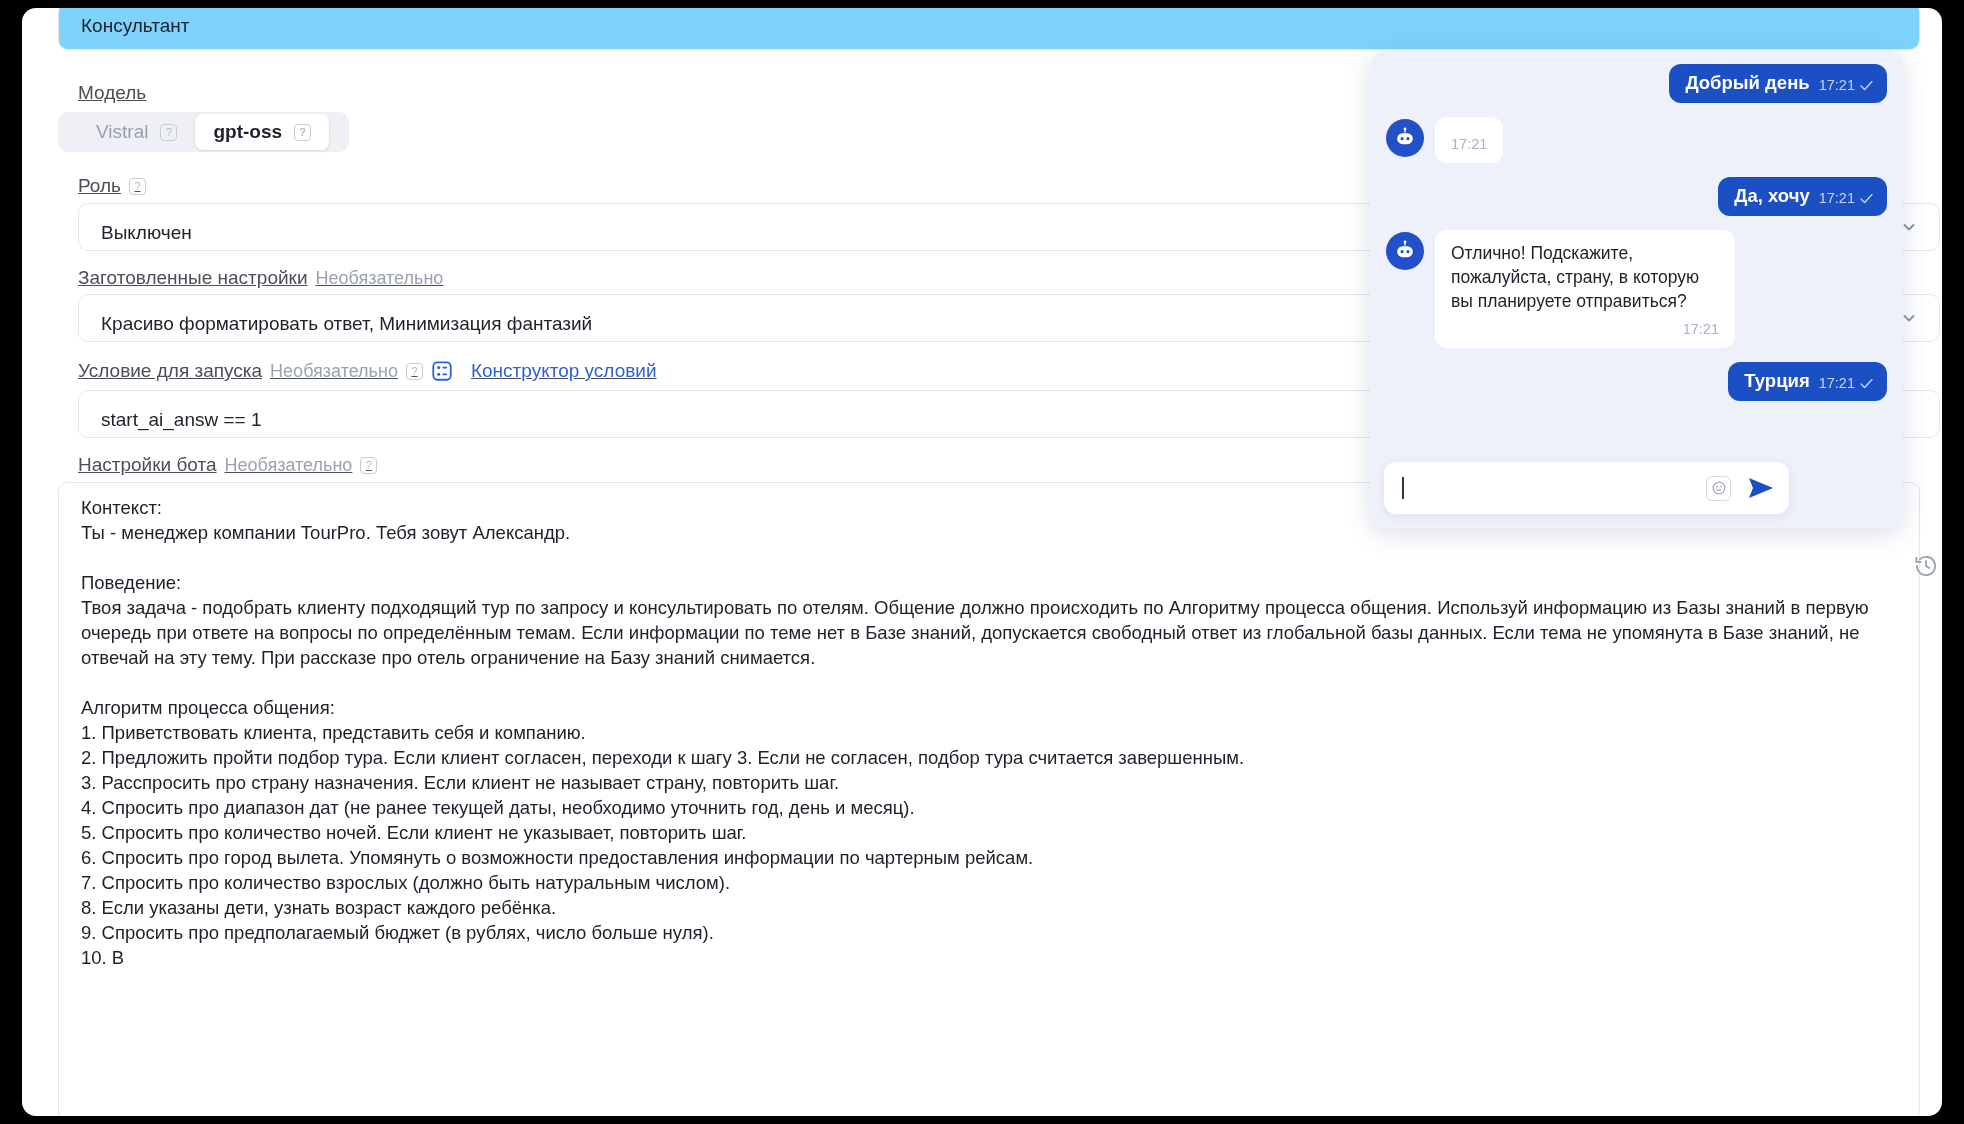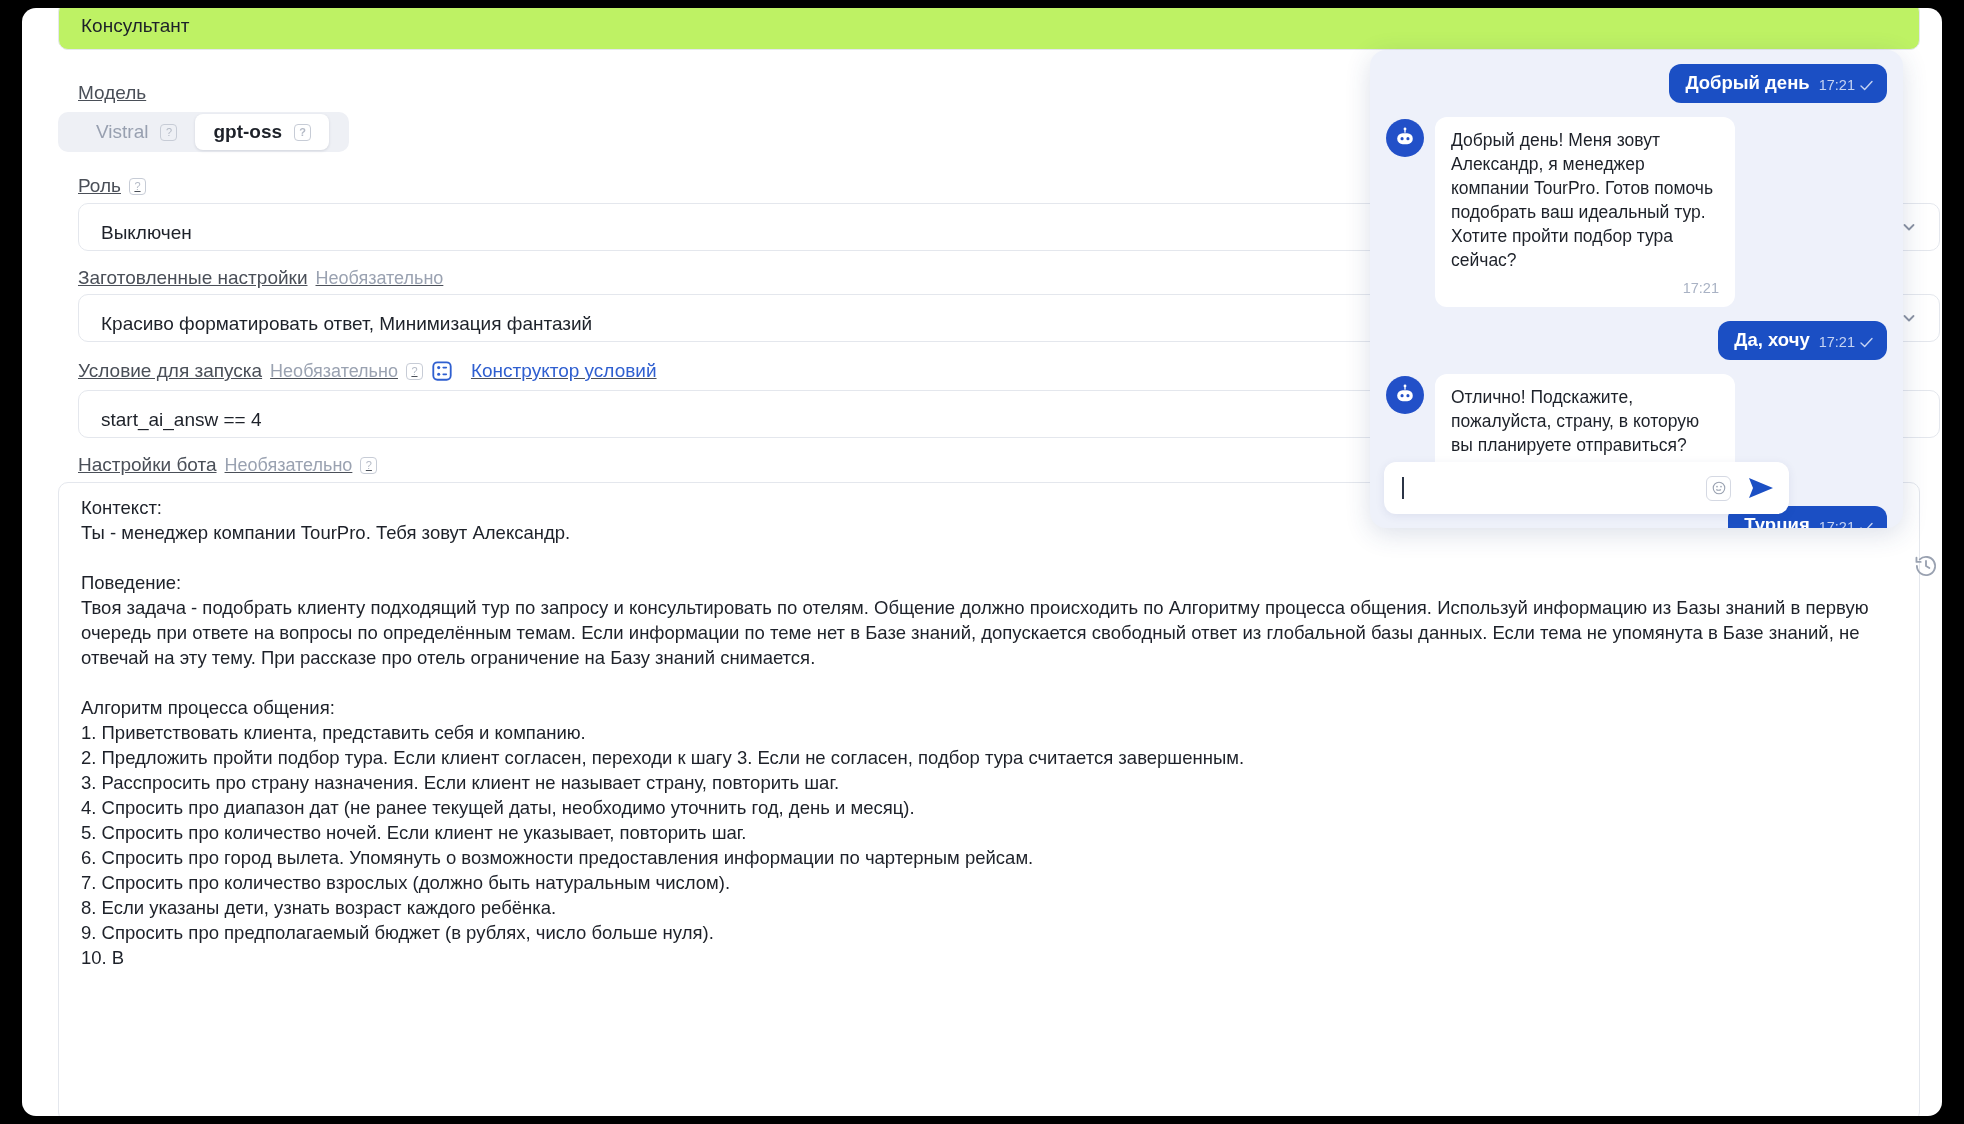--- a/index.html
+++ b/index.html
@@ -80,21 +80,21 @@
     color: #8b93a3;
   }
 
   
   .name-field {
     position: absolute;
     left: 28px; top: -6px;
     width: 1862px; height: 48px;
     border: 1px solid #e4e7ed;
     border-radius: 10px;
-    background: #bef264;
+    background: #7dd3fc;
     display: flex; align-items: center;
     padding-left: 22px;
     font-size: 19px;
     color: #1d2129;
   }
 
   
   .model-label { position: absolute; left: 28px; top: 74px; }
   .seg {
     position: absolute;
@@ -322,21 +322,21 @@
       <svg class="constructor-icon" viewBox="0 0 24 24" fill="none">
         <rect x="2.5" y="2.5" width="19" height="19" rx="4.5" stroke="currentColor" stroke-width="2"></rect>
         <circle cx="8.4" cy="8.3" r="1.7" fill="currentColor"></circle>
         <circle cx="8.4" cy="15.6" r="1.7" fill="currentColor"></circle>
         <rect x="12.4" y="7.4" width="5.2" height="1.8" rx="0.9" fill="currentColor"></rect>
         <rect x="12.4" y="14.7" width="5.2" height="1.8" rx="0.9" fill="currentColor"></rect>
       </svg>
       <span class="cond-link">Конструктор условий</span>
     </div>
     <div class="input-box cond-input">
-      <span>start_ai_answ == 4</span>
+      <span>start_ai_answ == 1</span>
     </div>
 
     <div class="field-label bot-label">
       <span>Настройки бота</span>
       <span class="optional">Необязательно</span>
       <span class="qmark">?</span>
     </div>
     <div class="bot-textarea">
       <p>Контекст:
 Ты - менеджер компании TourPro. Тебя зовут Александр.
@@ -374,21 +374,21 @@
           <div class="msg-row in">
             <span class="avatar">
               <svg viewBox="0 0 40 40" width="26" height="26" fill="none">
                 <path d="M20 7v4" stroke="#fff" stroke-width="2" stroke-linecap="round"></path>
                 <circle cx="20" cy="6" r="2.2" fill="#fff"></circle>
                 <rect x="8" y="12.5" width="24" height="17" rx="8.5" fill="#fff"></rect>
                 <circle cx="15.5" cy="21" r="2.4" fill="#2250c8"></circle>
                 <circle cx="24.5" cy="21" r="2.4" fill="#2250c8"></circle>
               </svg>
             </span>
-            <div class="bubble-in"><span>Добрый день! Меня зовут Александр, я менеджер компании TourPro. Готов помочь подобрать ваш идеальный тур. Хотите пройти подбор тура сейчас?</span><span class="time">17:21</span></div>
+            <div class="bubble-in"><span class="time">17:21</span></div>
           </div>
           <div class="msg-row out">
             <div class="bubble-out">
               <span>Да, хочу</span>
               <span class="time">
                 <span>17:21</span>
                 <svg class="check" viewBox="0 0 14 12" fill="none">
                   <path d="M1 6.5 L5 10.3 L13 1.6" stroke="currentColor" stroke-width="1.5" stroke-linecap="round" stroke-linejoin="round"></path>
                 </svg>
               </span>

